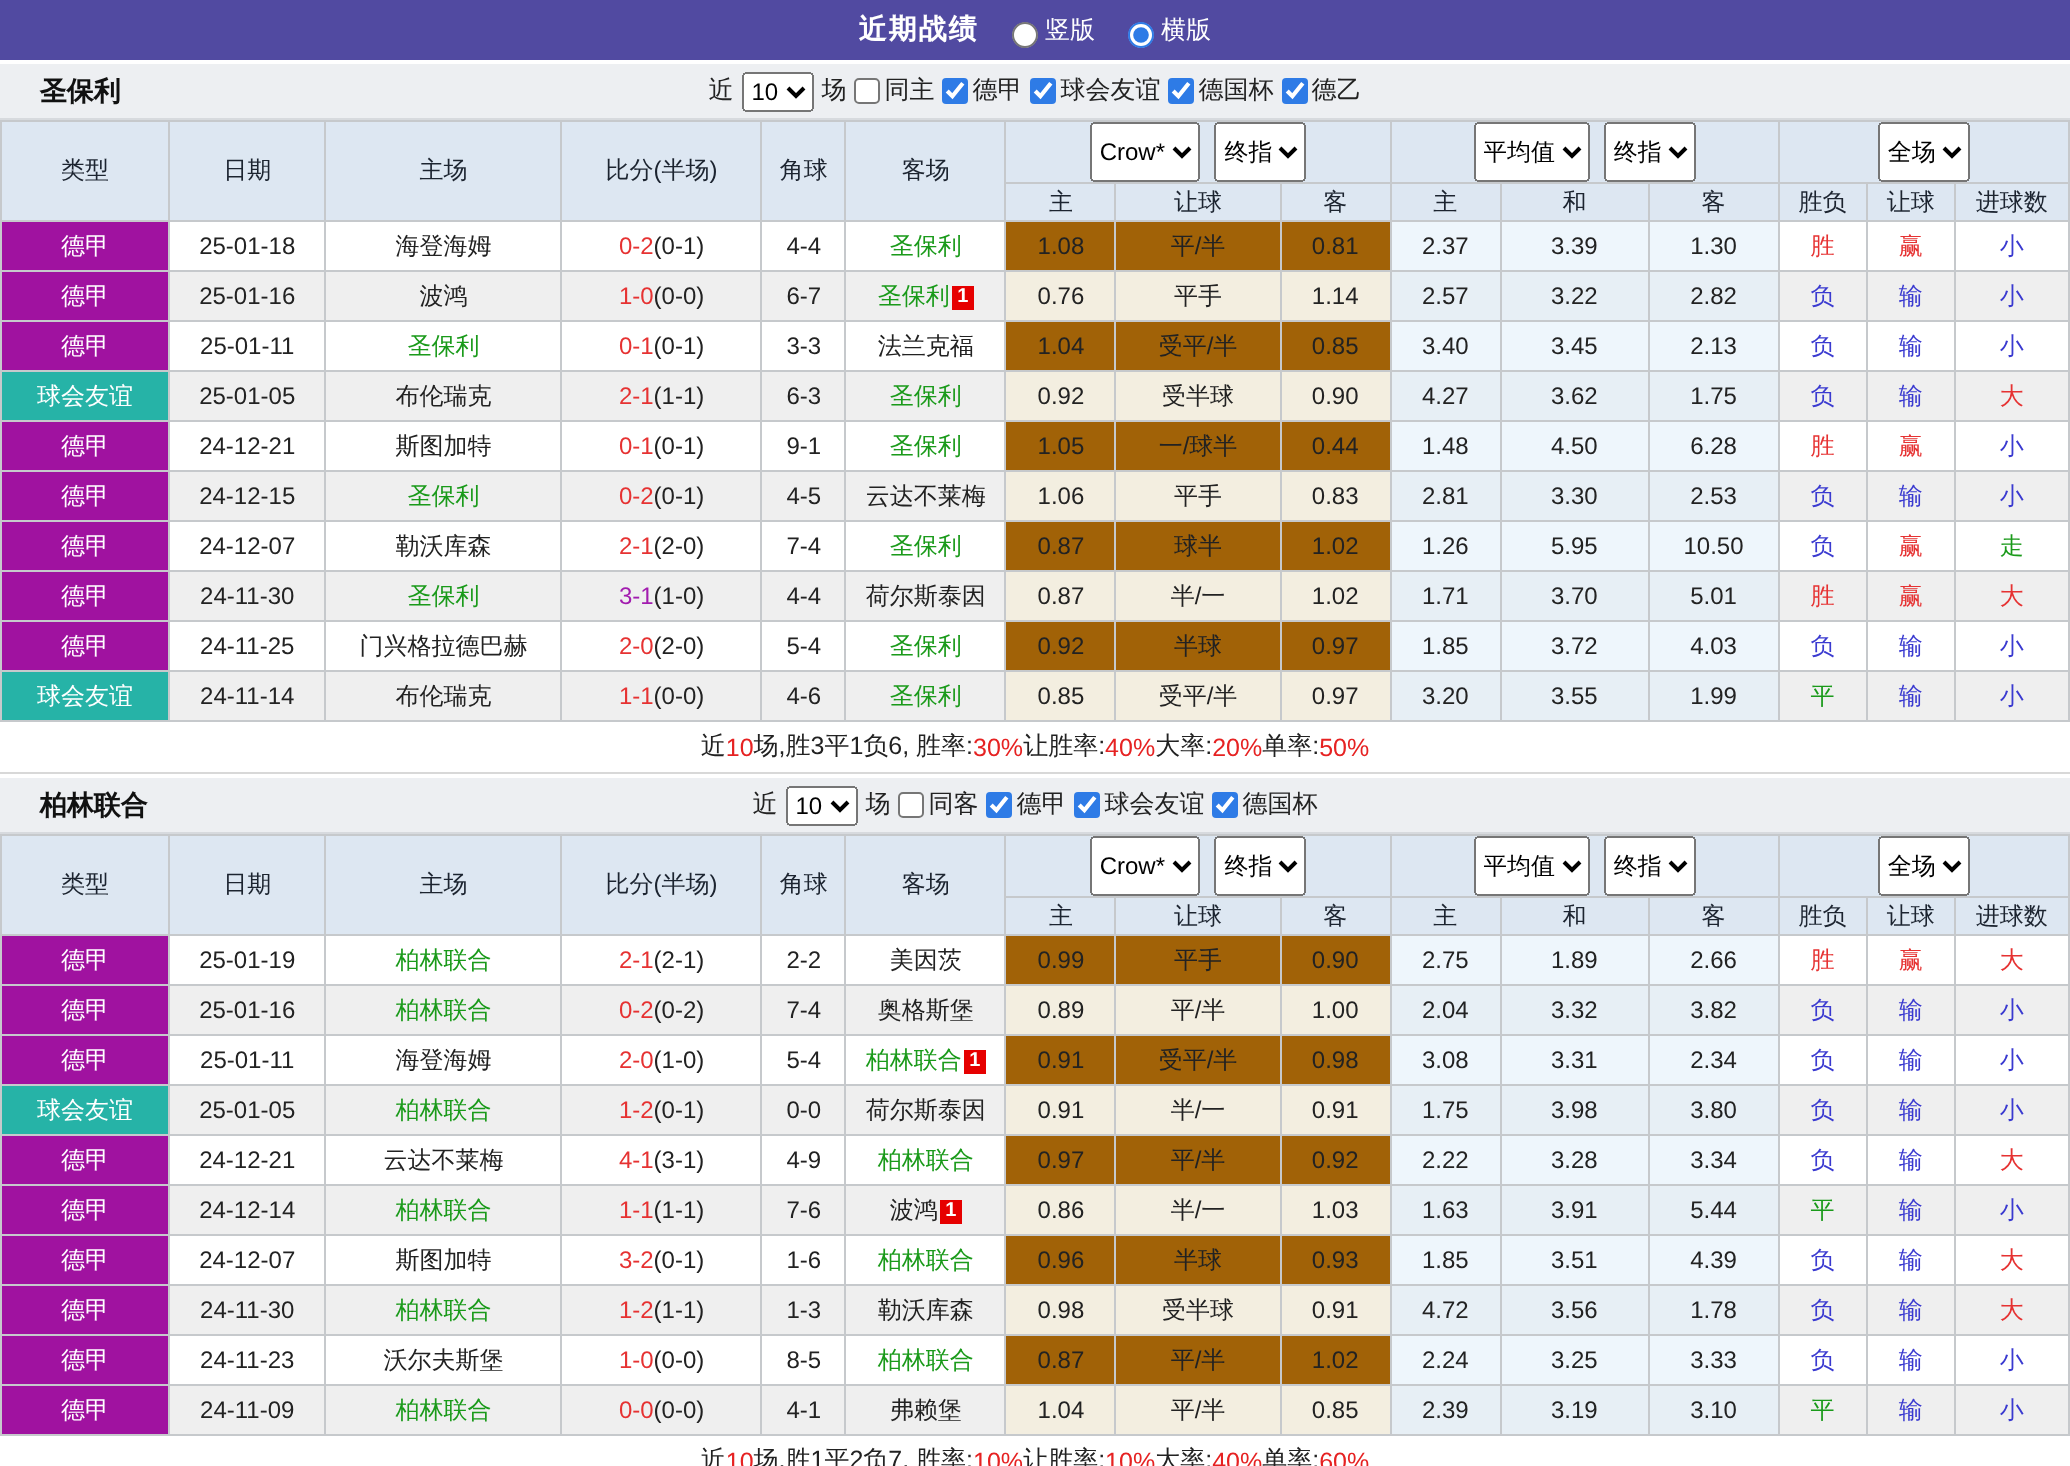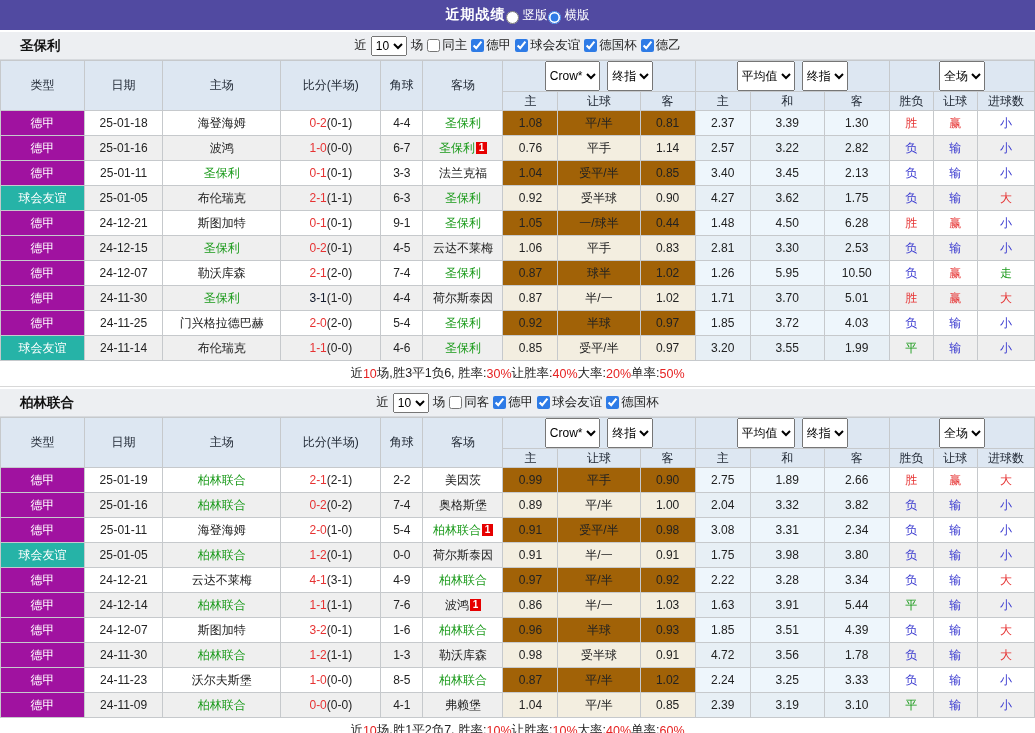--- a/index.html
+++ b/index.html
@@ -1,19 +1,19 @@
 <!DOCTYPE html>
 <html><head>
 <meta charset="utf-8">
 <style>
   html,body{margin:0;padding:0;}
   body{width:1035px;background:#fff;color:#222;
        font-family:"Liberation Sans","DejaVu Sans",sans-serif;font-size:12px;}
   .topbar{height:30px;background:#514aa1;display:flex;align-items:center;
-          justify-content:center;color:#fff;}
+          justify-content:center;gap:16px;color:#fff;}
   .topbar .title{font-weight:bold;font-size:14px;letter-spacing:1px;}
   .radio-lbl{display:flex;align-items:flex-end;gap:4px;font-size:12.5px;cursor:pointer;}
   input[type=radio],input[type=checkbox]{accent-color:#2e7be6;width:13px;height:13px;margin:0;}
   .section{border-top:2px solid #fff;}
   .section-head{height:27px;background:#edeff2;display:flex;align-items:center;
                 position:relative;font-size:12.5px;border-bottom:1px solid #d7dade;}
   .team-name{position:absolute;left:20px;font-weight:bold;font-size:13.5px;color:#111;}
   .filters{margin:0 auto;display:flex;align-items:center;gap:4px;}
   .filters select{font-size:12px;height:20px;}
   .filters label{display:flex;align-items:center;gap:2px;cursor:pointer;}
@@ -250,21 +250,21 @@
           <td class="o2">5.95</td>
           <td class="o2">10.50</td>
           <td class="res" style="color: rgb(58, 58, 208);">负</td>
           <td class="res" style="color: rgb(230, 50, 50);">赢</td>
           <td class="res" style="color: rgb(26, 154, 26);">走</td>
         </tr>
         <tr>
           <td class="league" style="background: rgb(160, 18, 160);">德甲</td>
           <td>24-11-30</td>
           <td><span style="color: rgb(26, 154, 26);">圣保利</span></td>
-          <td><span class="ft" style="color: #0f172a;">3-1</span><span class="ht">(1-0)</span></td>
+          <td><span class="ft" style="color: #a21caf;">3-1</span><span class="ht">(1-0)</span></td>
           <td>4-4</td>
           <td><span>荷尔斯泰因</span></td>
           <td class="o1">0.87</td>
           <td class="o1">半/一</td>
           <td class="o1">1.02</td>
           <td class="o2">1.71</td>
           <td class="o2">3.70</td>
           <td class="o2">5.01</td>
           <td class="res" style="color: rgb(230, 50, 50);">胜</td>
           <td class="res" style="color: rgb(230, 50, 50);">赢</td>

